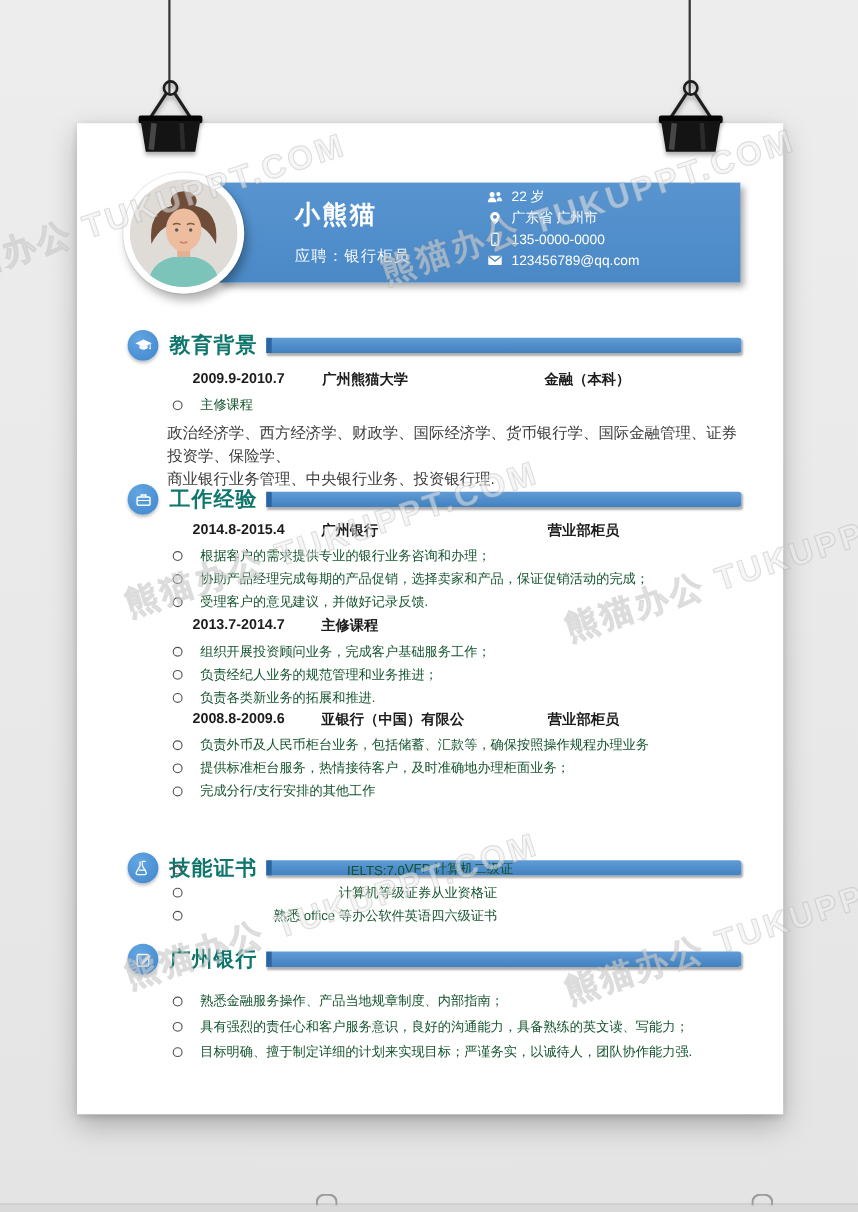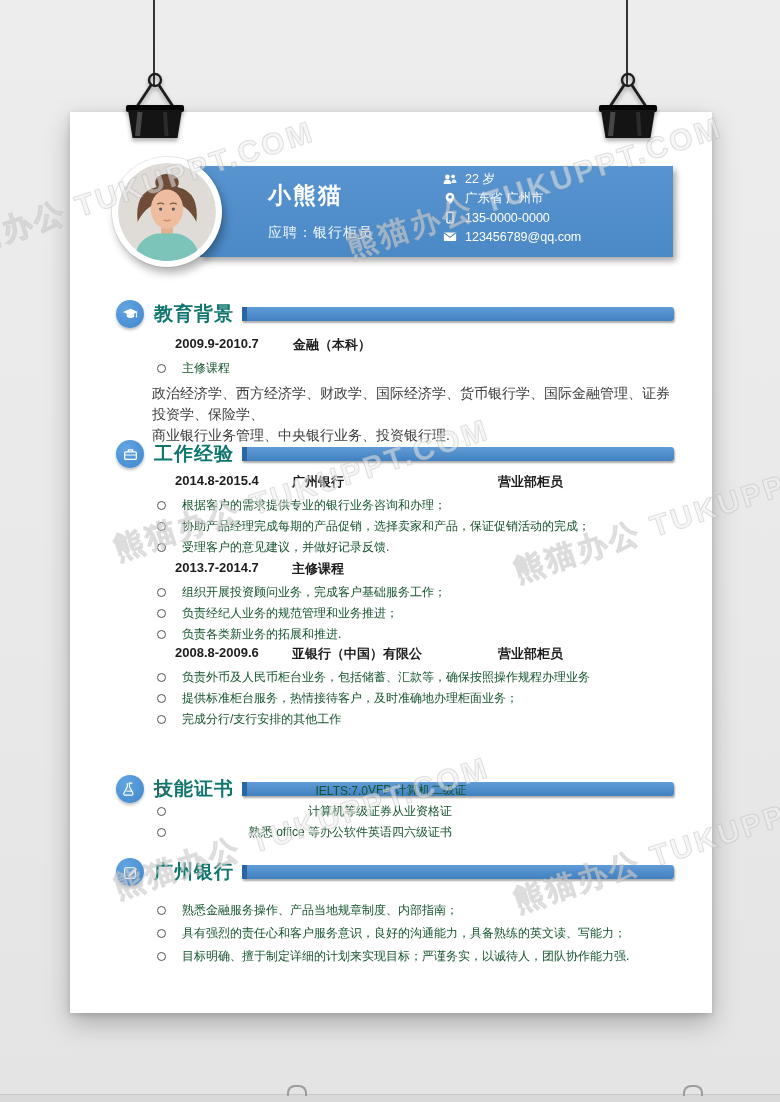--- a/index.html
+++ b/index.html
@@ -161,20 +161,21 @@
             <path d="M9,14.5 v5.5 q7,5 14,0 v-5.5 l-7,3.2 Z"></path>
             <rect x="26.4" y="12" width="1.6" height="7"></rect>
             <circle cx="27.2" cy="20" r="1.5"></circle>
           </svg>
       </span>
       <span class="sec-title">教育背景</span>
       <span class="hbar"></span>
     </div>
     <div class="rowgrid" style="top:224px;grid-template-columns:118px 202px auto;">
       <span>2009.9-2010.7</span>
+      <span>广州熊猫大学</span>
       <span>金融（本科）</span>
     </div>
     <div class="flow" style="top:246px;">
       <div class="bullet-row">
           <span class="dot"></span>
         <span>主修课程</span>
         </div>
     </div>
     <div class="para" style="top:271px;">
       <div>政治经济学、西方经济学、财政学、国际经济学、货币银行学、国际金融管理、证券投资学、保险学、</div>

